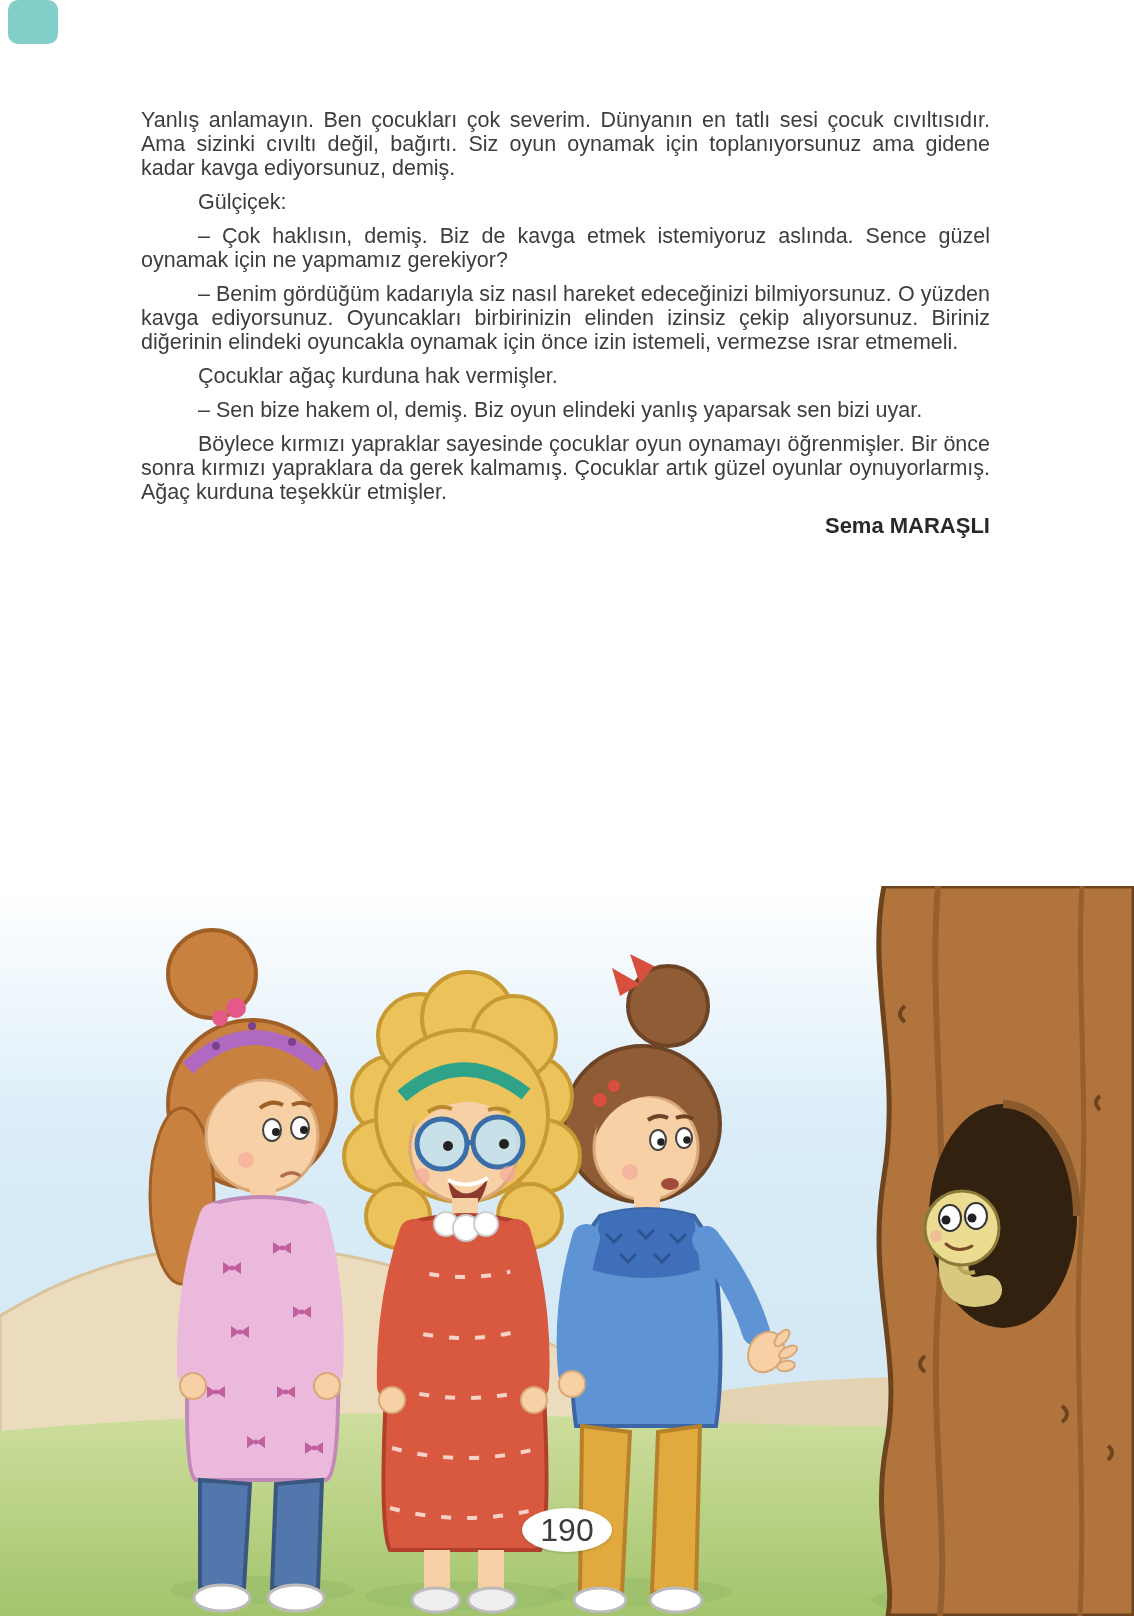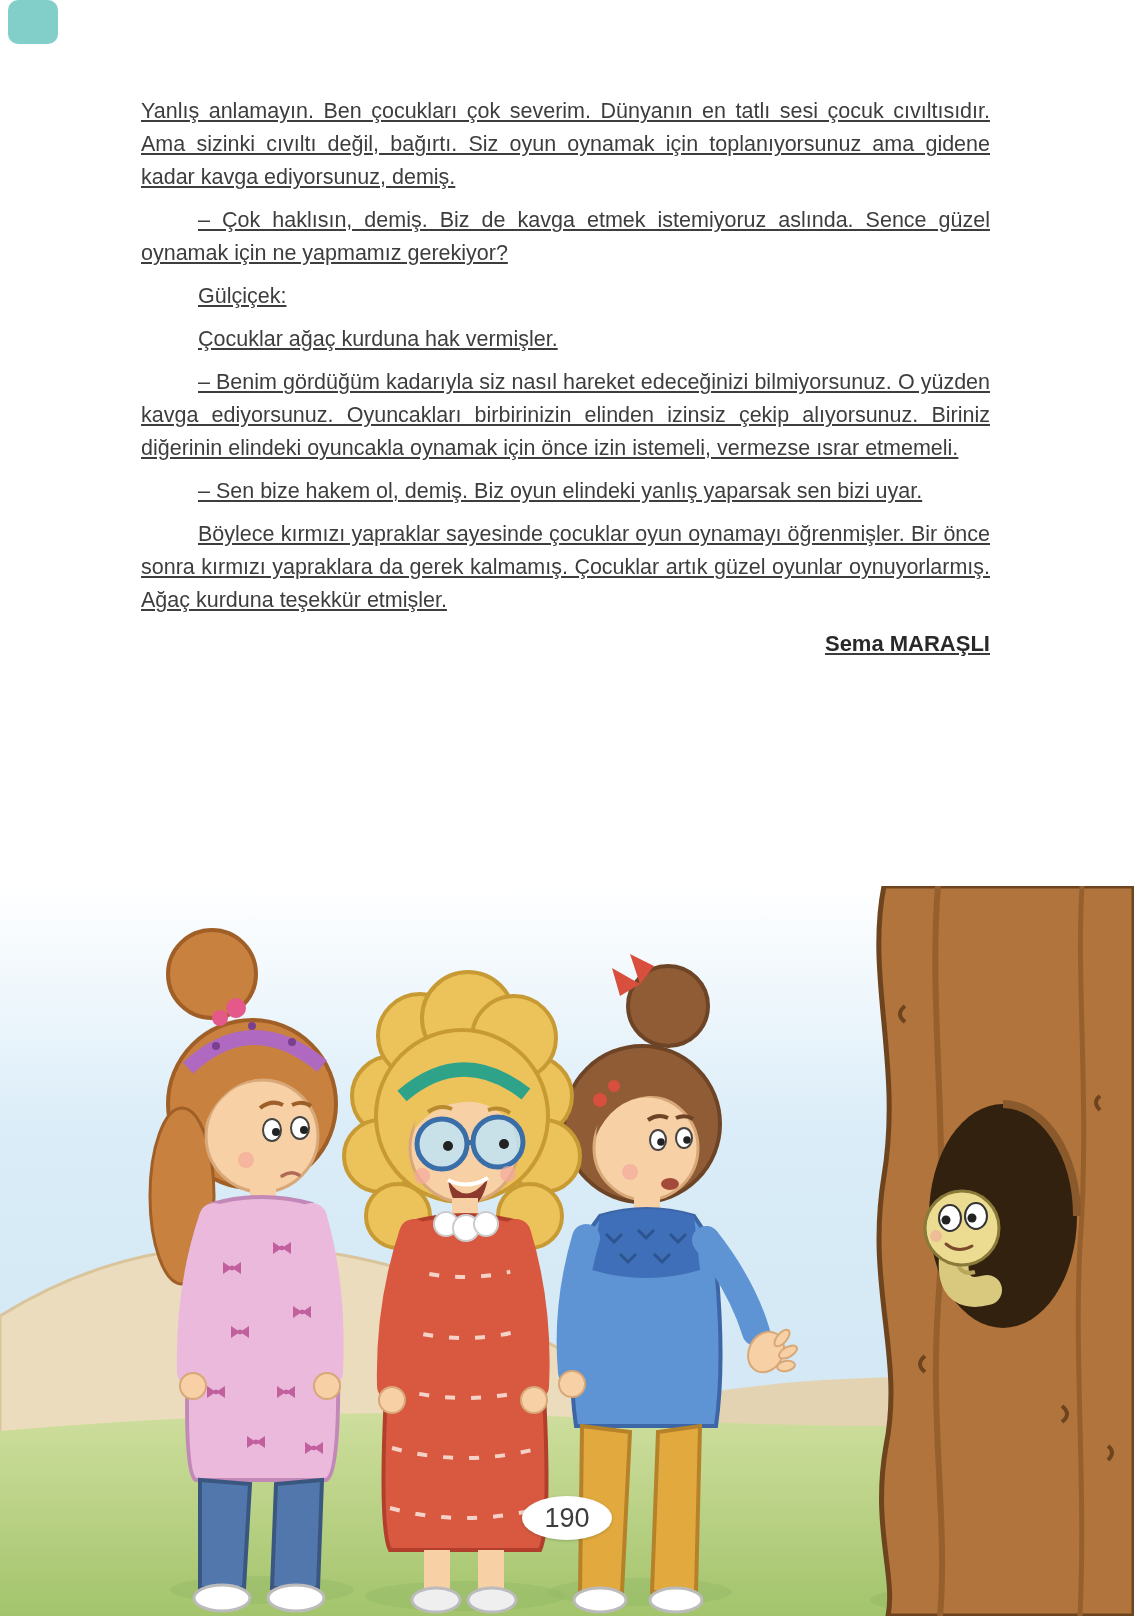--- a/index.html
+++ b/index.html
@@ -3,47 +3,47 @@
 <meta charset="utf-8">
 <style>
   * { margin:0; padding:0; box-sizing:border-box; }
   html,body { background:#ffffff; }
   body { width:1134px; height:1616px; font-family:"Liberation Sans", sans-serif; }
   .page { position:relative; width:1134px; height:1616px; background:#ffffff; overflow:hidden; }
 
   .corner-accent { position:absolute; top:0; left:8px; width:50px; height:44px;
     background:#82cfc9; border-radius:10px; }
 
-  .text-block { position:absolute; left:141px; top:95px; width:849px; z-index:3;
-    color:#3d3d3f; font-size:21.5px; line-height:33px; text-align:justify;text-decoration:underline; }
+  .text-block { position:absolute; left:141px; top:108px; width:849px; z-index:3;
+    color:#3d3d3f; font-size:21.5px; line-height:24px; text-align:justify; }
   .para { margin:0 0 10px 0; }
   .para.indent { text-indent:57px; }
   .author { margin-top:2px; font-weight:bold; text-align:right; color:#29292b; font-size:22px; }
 
   .illustration { position:absolute; left:0; bottom:0; width:1134px; height:730px; z-index:1; }
   .illustration svg { display:block; width:100%; height:100%; }
 
-  .page-number-badge { position:absolute; left:50%; bottom:76px; transform:translateX(-50%);
+  .page-number-badge { position:absolute; left:50%; bottom:64px; transform:translateX(-50%);
     width:90px; height:44px; background:#ffffff; border-radius:50%;
     display:flex; align-items:center; justify-content:center; z-index:4;
-    box-shadow:0 1px 3px rgba(60,80,40,.3); font-size:27px; color:#3c3c3e; }
+    box-shadow:0 1px 3px rgba(60,80,40,.3); font-size:32px; color:#3c3c3e; }
 </style>
 </head>
 <body>
 
 <div class="page">
 
   <div class="corner-accent"></div>
 
   <div class="text-block">
     <p class="para">Yanlış anlamayın. Ben çocukları çok severim. Dünyanın en tatlı sesi çocuk cıvıltısıdır. Ama sizinki cıvıltı değil, bağırtı. Siz oyun oynamak için toplanıyorsunuz ama gidene kadar kavga ediyorsunuz, demiş.</p>
+    <p class="para indent">Gülçiçek:</p>
     <p class="para indent">– Çok haklısın, demiş. Biz de kavga etmek istemiyoruz aslında. Sence güzel oynamak için ne yapmamız gerekiyor?</p>
-    <p class="para indent">Gülçiçek:</p>
+    <p class="para indent">– Benim gördüğüm kadarıyla siz nasıl hareket edeceğinizi bilmiyorsunuz. O yüzden kavga ediyorsunuz. Oyuncakları birbirinizin elinden izinsiz çekip alıyorsunuz. Biriniz diğerinin elindeki oyuncakla oynamak için önce izin istemeli, vermezse ısrar etmemeli.</p>
     <p class="para indent">Çocuklar ağaç kurduna hak vermişler.</p>
-    <p class="para indent">– Benim gördüğüm kadarıyla siz nasıl hareket edeceğinizi bilmiyorsunuz. O yüzden kavga ediyorsunuz. Oyuncakları birbirinizin elinden izinsiz çekip alıyorsunuz. Biriniz diğerinin elindeki oyuncakla oynamak için önce izin istemeli, vermezse ısrar etmemeli.</p>
     <p class="para indent">– Sen bize hakem ol, demiş. Biz oyun elindeki yanlış yaparsak sen bizi uyar.</p>
     <p class="para indent">Böylece kırmızı yapraklar sayesinde çocuklar oyun oynamayı öğrenmişler. Bir önce sonra kırmızı yapraklara da gerek kalmamış. Çocuklar artık güzel oyunlar oynuyorlarmış. Ağaç kurduna teşekkür etmişler.</p>
     <p class="author">Sema MARAŞLI</p>
   </div>
 
   <div class="illustration">
     <svg viewBox="0 0 1134 730" xmlns="http://www.w3.org/2000/svg">
       <defs>
         <linearGradient id="sky" x1="0" y1="0" x2="0" y2="1">
           <stop offset="0" stop-color="#ffffff"></stop>

